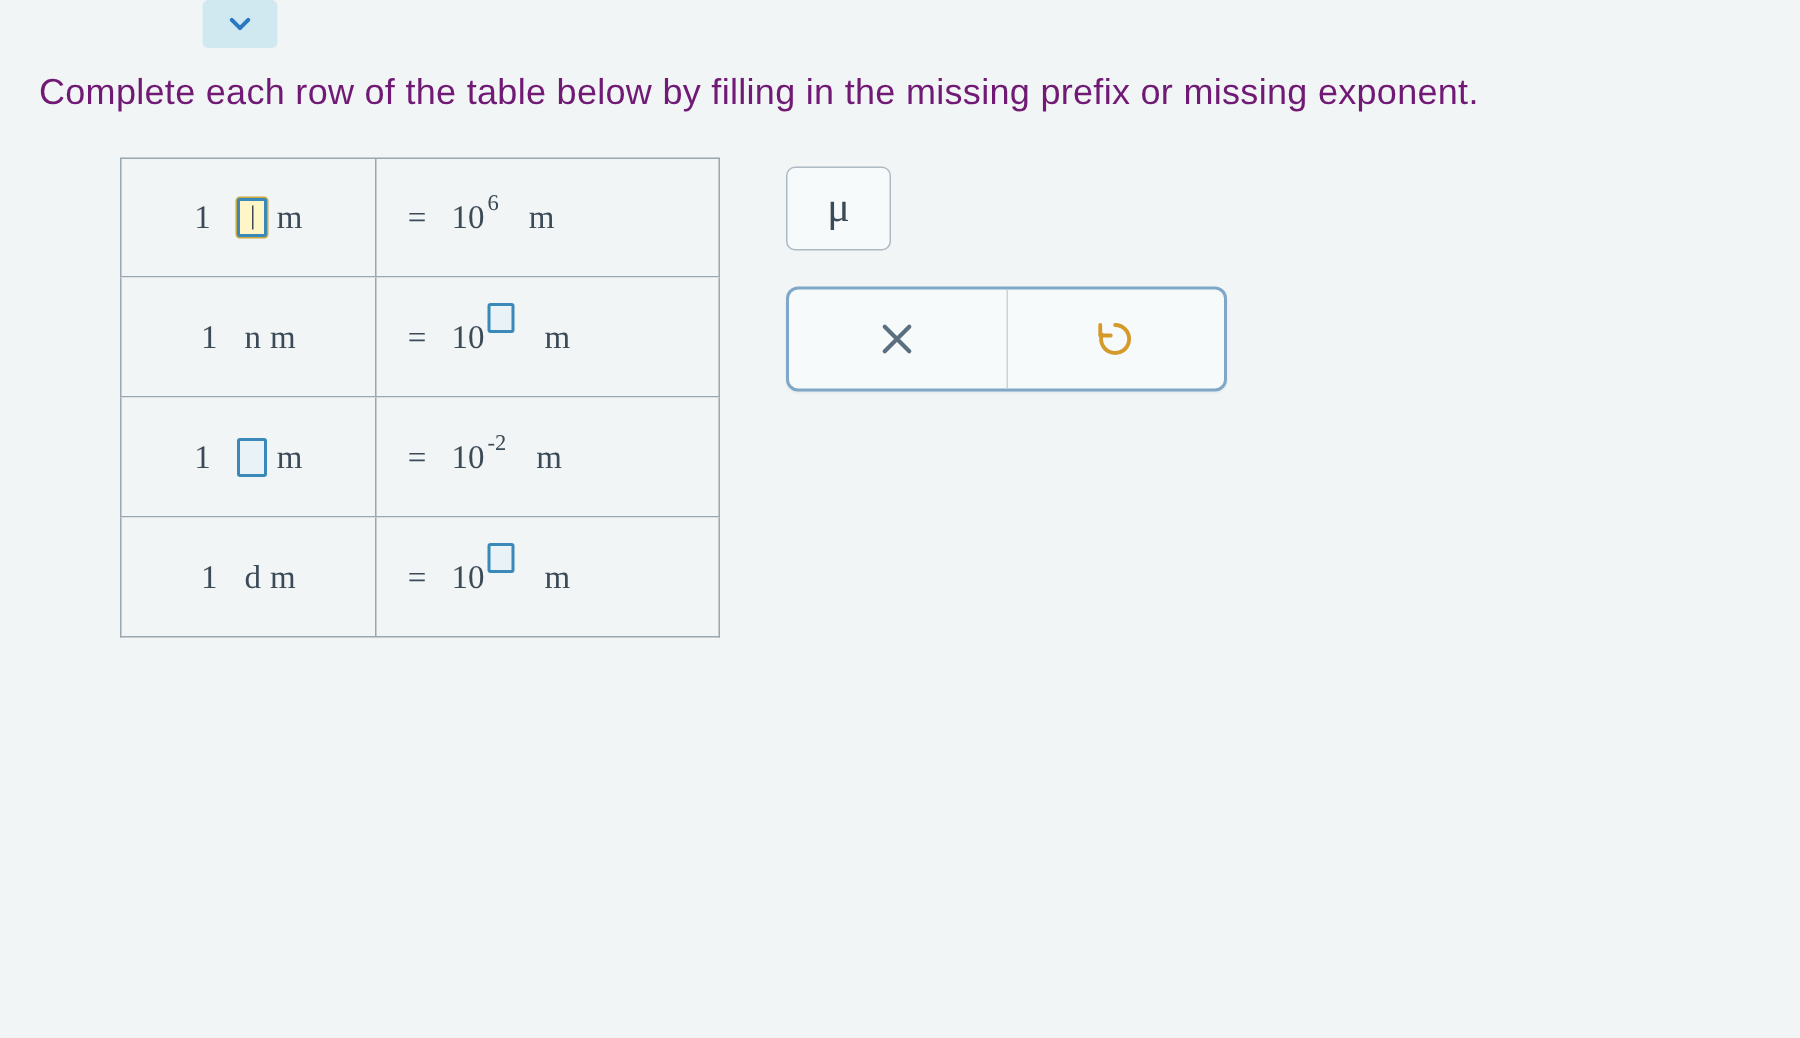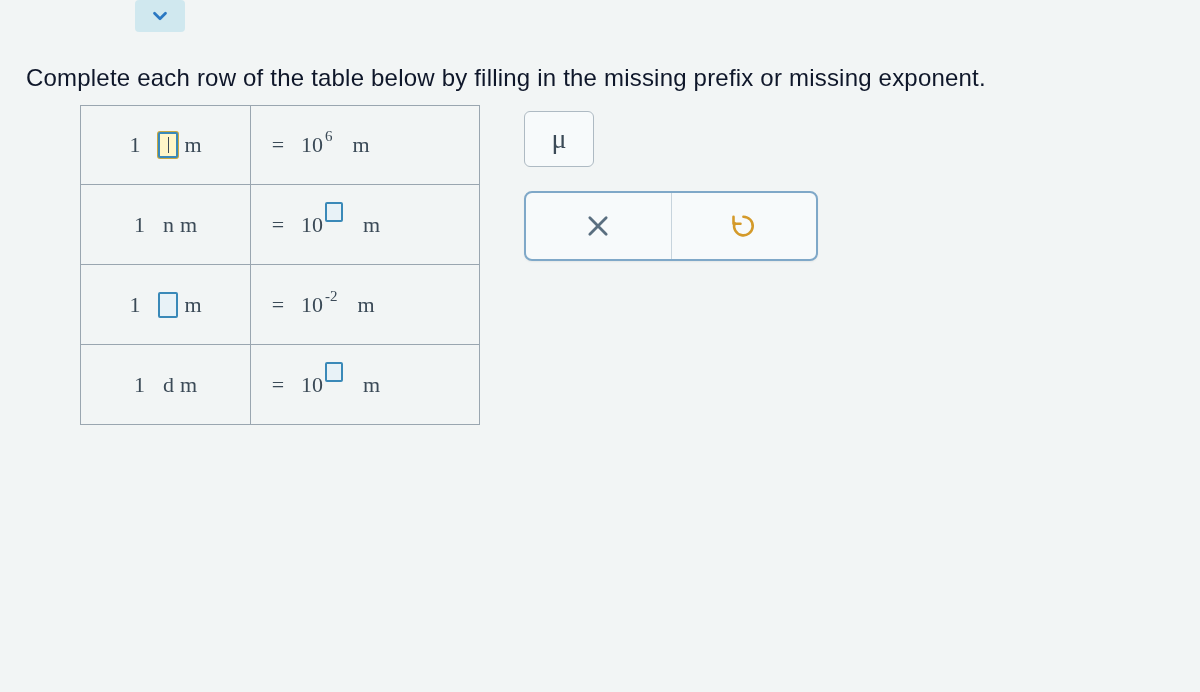--- a/index.html
+++ b/index.html
@@ -20,24 +20,24 @@
       background: #d0e8ef;
       border-radius: 4px;
       display: flex;
       align-items: center;
       justify-content: center;
       cursor: pointer;
     }
     .dropdown-toggle svg { width: 22px; height: 22px; }
     .instruction {
       position: absolute;
-      top: 64px;
+      top: 48px;
       left: 26px;
       font-size: 24px;
-      color: #0f172a;
+      color: #701a75;
       letter-spacing: 0.2px;
     }
     .content-wrap {
       position: absolute;
       top: 105px;
       left: 80px;
       display: flex;
       gap: 44px;
       align-items: flex-start;
     }

